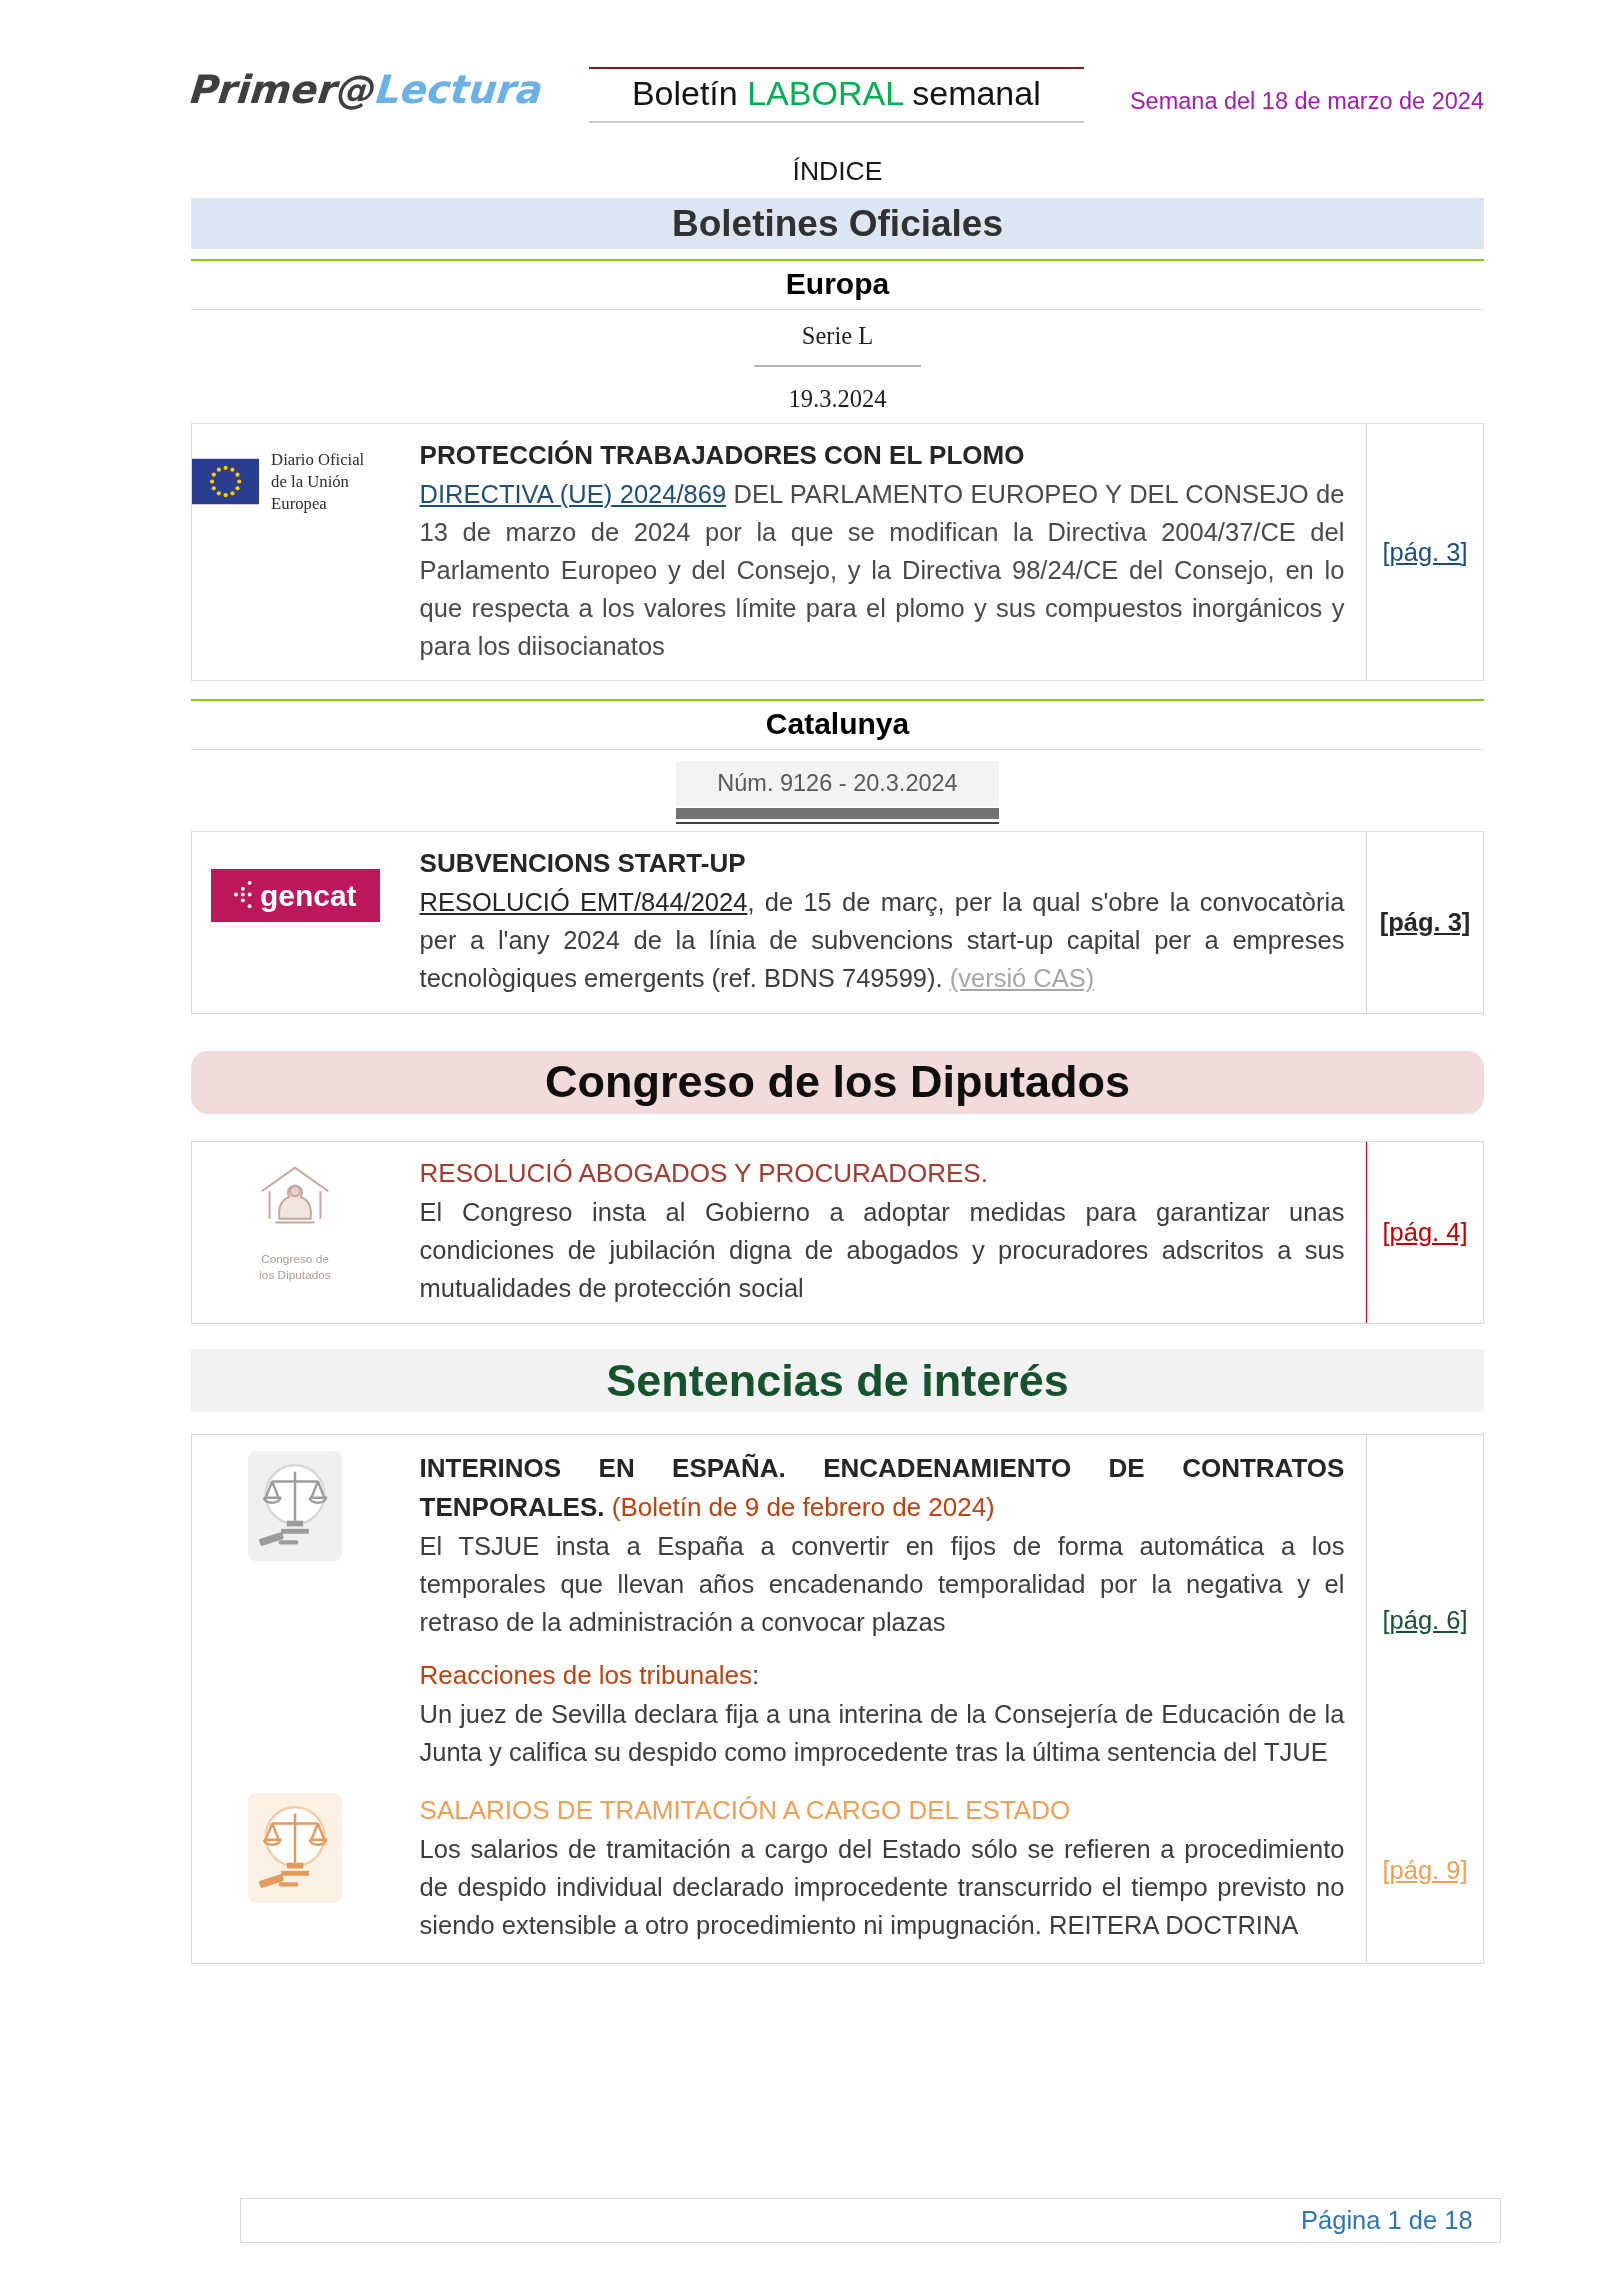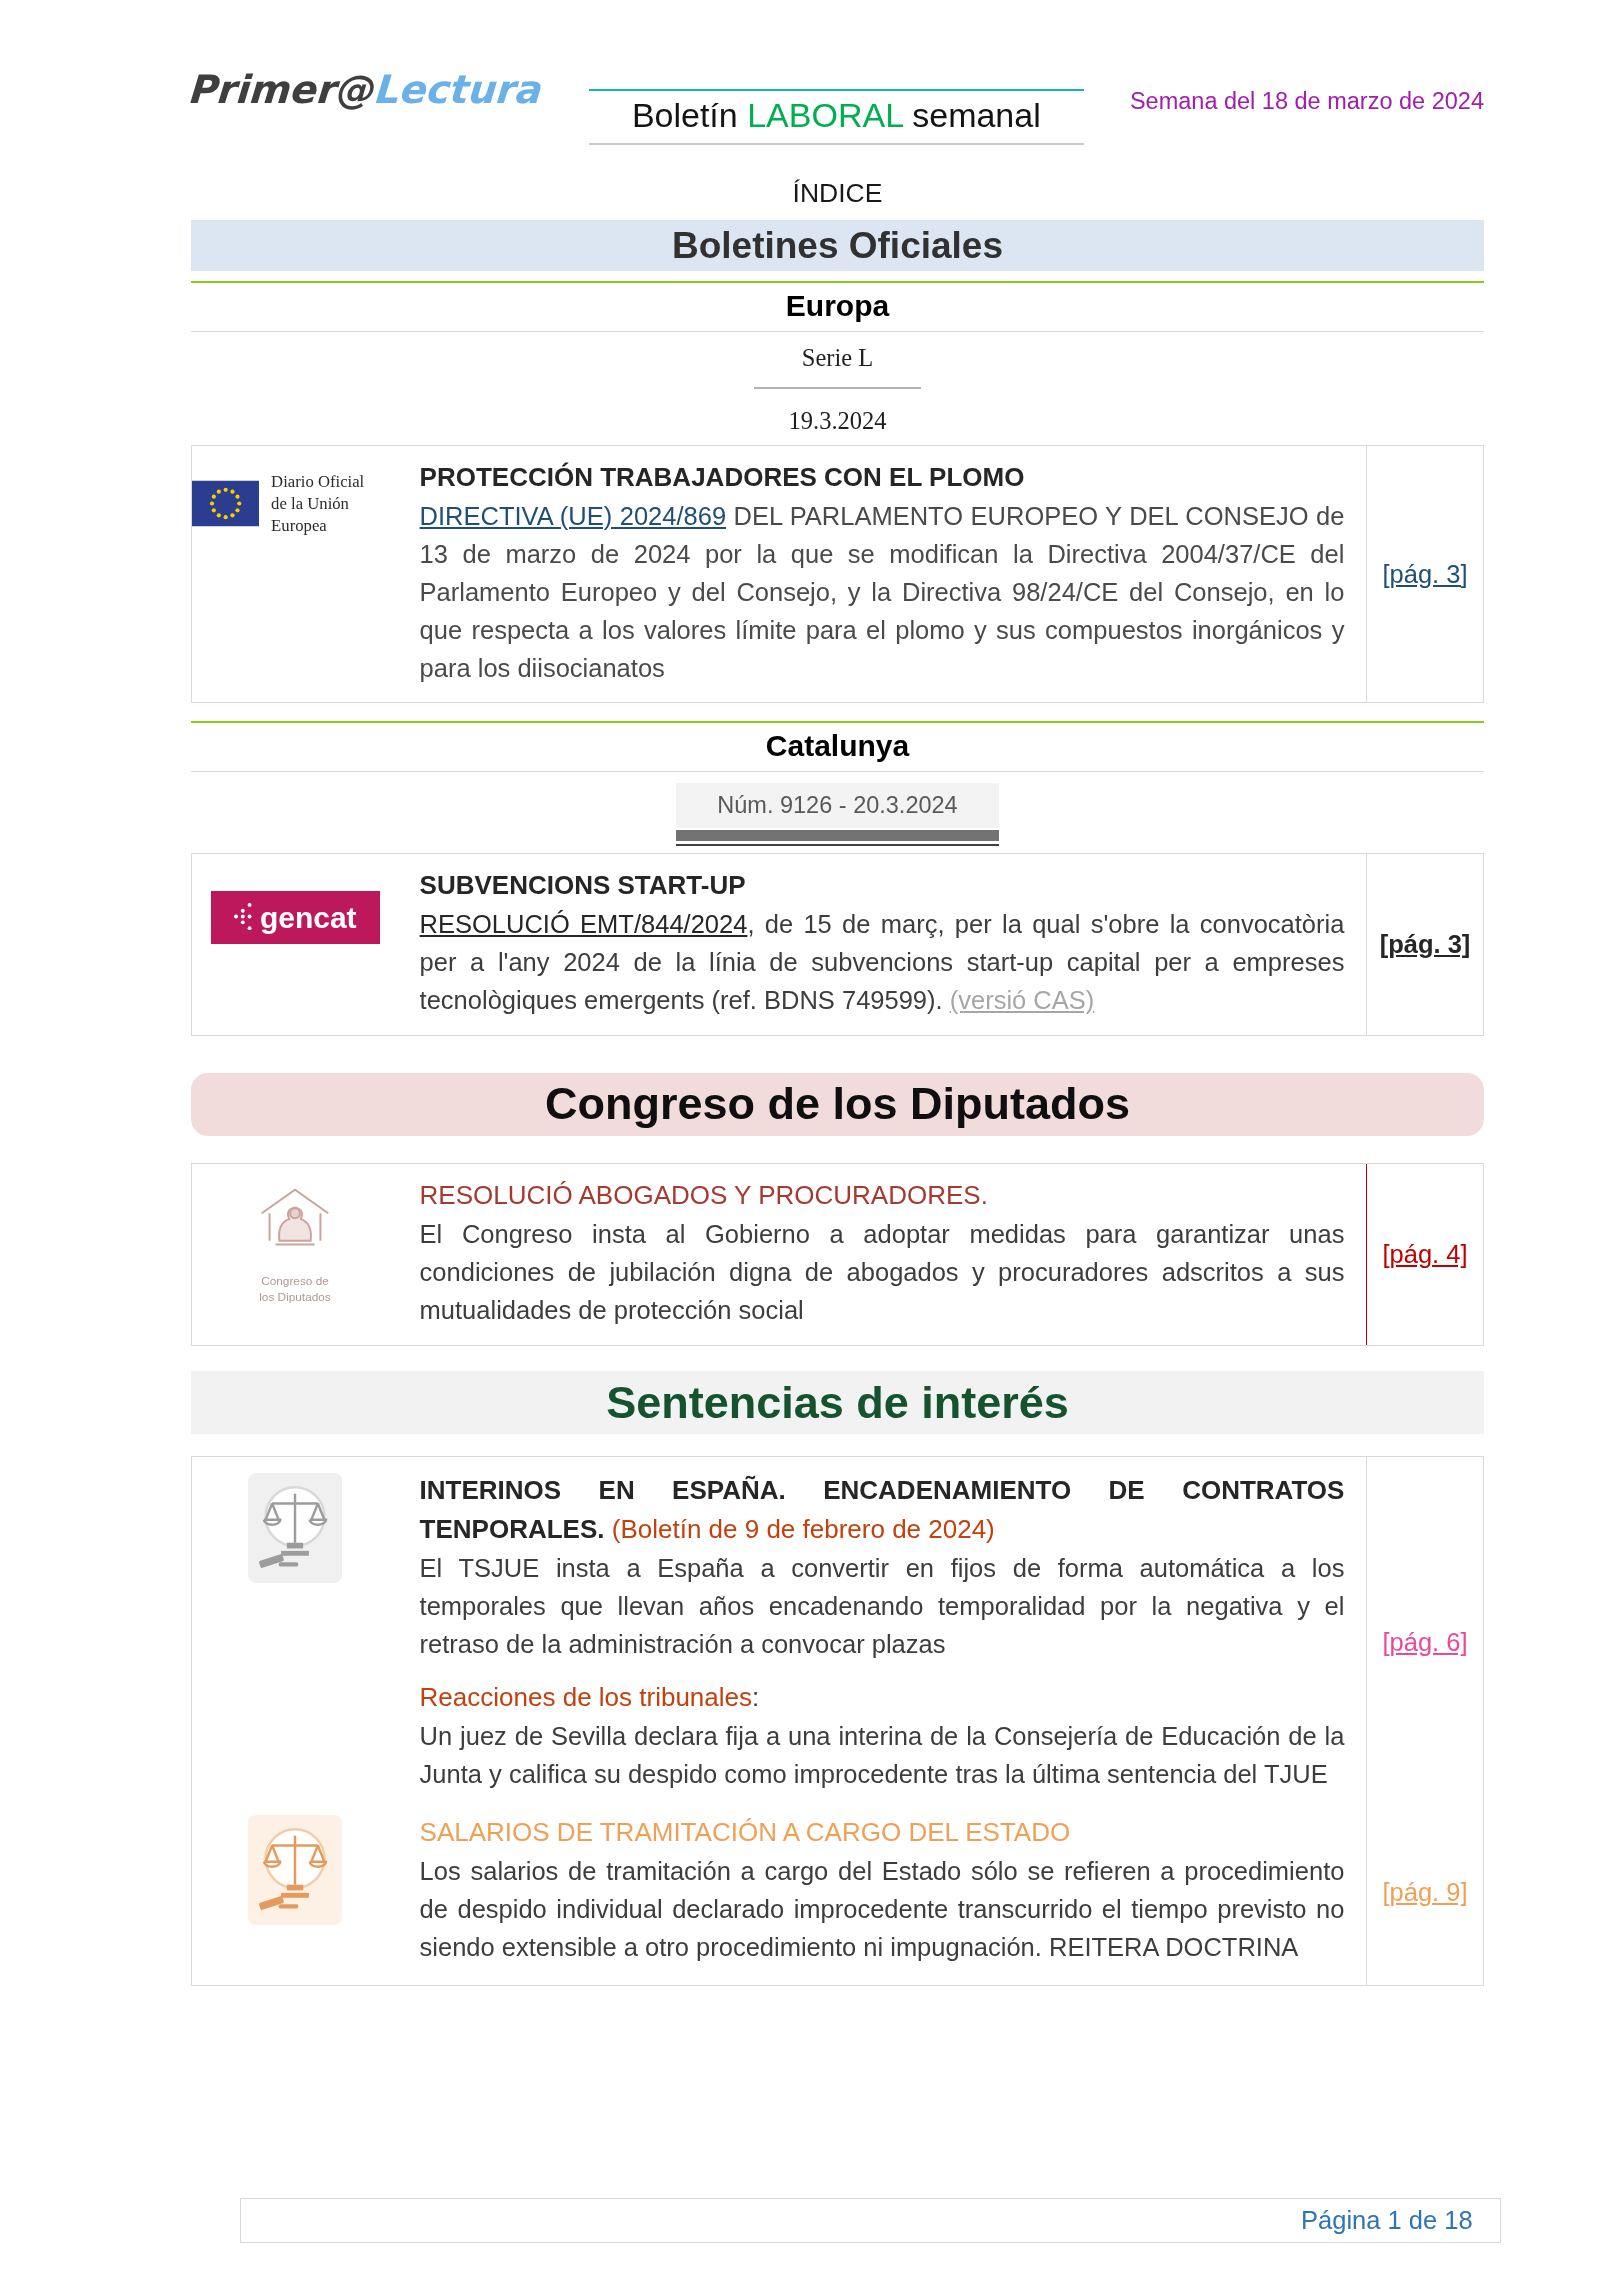--- a/index.html
+++ b/index.html
@@ -6,21 +6,21 @@
   .page{position:relative;width:1621px;height:2293px;background:#fff;
         font-family:"Liberation Sans",sans-serif;color:#333;overflow:hidden;}
   .wrap{margin-left:191px;width:1293px;}
 
   
   .hdr{display:flex;align-items:flex-start;padding-top:65px;}
   .logo{font-family:"DejaVu Sans",sans-serif;font-style:italic;font-weight:bold;
         font-size:39px;transform:skewX(-6deg);white-space:nowrap;margin-top:2px;flex:none;}
   .logo-p1{color:#3f3f3f;}
   .logo-p2{color:#69b1e6;}
-  .hdr-center{margin:24px auto 0;width:495px;border-top:2px solid #14b8a6;border-bottom:2px solid #c9c9c9;
+  .hdr-center{margin:2px auto 0;width:495px;border-top:2px solid #7f1d1d;border-bottom:2px solid #c9c9c9;
         text-align:center;font-size:34px;padding:4.9px 0 7.8px;color:#141414;white-space:nowrap;}
   .hl-green{color:#00b050;}
   .hdr-date{margin-top:23px;font-size:23.5px;color:#a21caf;white-space:nowrap;flex:none;}
 
   .indice{text-align:center;font-size:26.5px;margin-top:33px;color:#181818;}
 
   
   .band{display:flex;align-items:center;justify-content:center;font-weight:bold;}
   .band-blue{background:#dce6f2;height:51px;margin-top:11.8px;font-size:37px;color:#313131;}
   .band-pink{background:#f2dcdb;height:63px;margin-top:37px;font-size:45px;color:#0f0f0f;border-radius:17px;}
@@ -44,21 +44,21 @@
 
   .art-title{font-size:26px;font-weight:bold;color:#262626;line-height:39px;margin:0;}
   .art-body{font-size:25.5px;color:#4a4a4a;line-height:38px;text-align:justify;margin:0;}
   .dark-body{color:#3d3d3d;}
 
   a{cursor:pointer;}
   .lnk-blue{color:#1f4e79;text-decoration:underline;}
   .lnk-dark{color:#262626;text-decoration:underline;font-weight:bold;}
   .lnk-gray{color:#a6a6a6;text-decoration:underline;}
   .lnk-red{color:#c00000;text-decoration:underline;}
-  .lnk-green{color:#ec4899;text-decoration:underline;}
+  .lnk-green{color:#14532d;text-decoration:underline;}
   .lnk-orange{color:#f0a052;text-decoration:underline;}
   .pg{white-space:nowrap;}
 
   .t-red{color:#a63a30;}
   .t-green{color:#c2410c;}
   .t-orange{color:#f0a055;font-weight:normal;}
   .t-colon{color:#3d3d3d;}
 
   
   .eu-logo{display:flex;align-items:center;gap:11.8px;margin-top:9.8px;}

